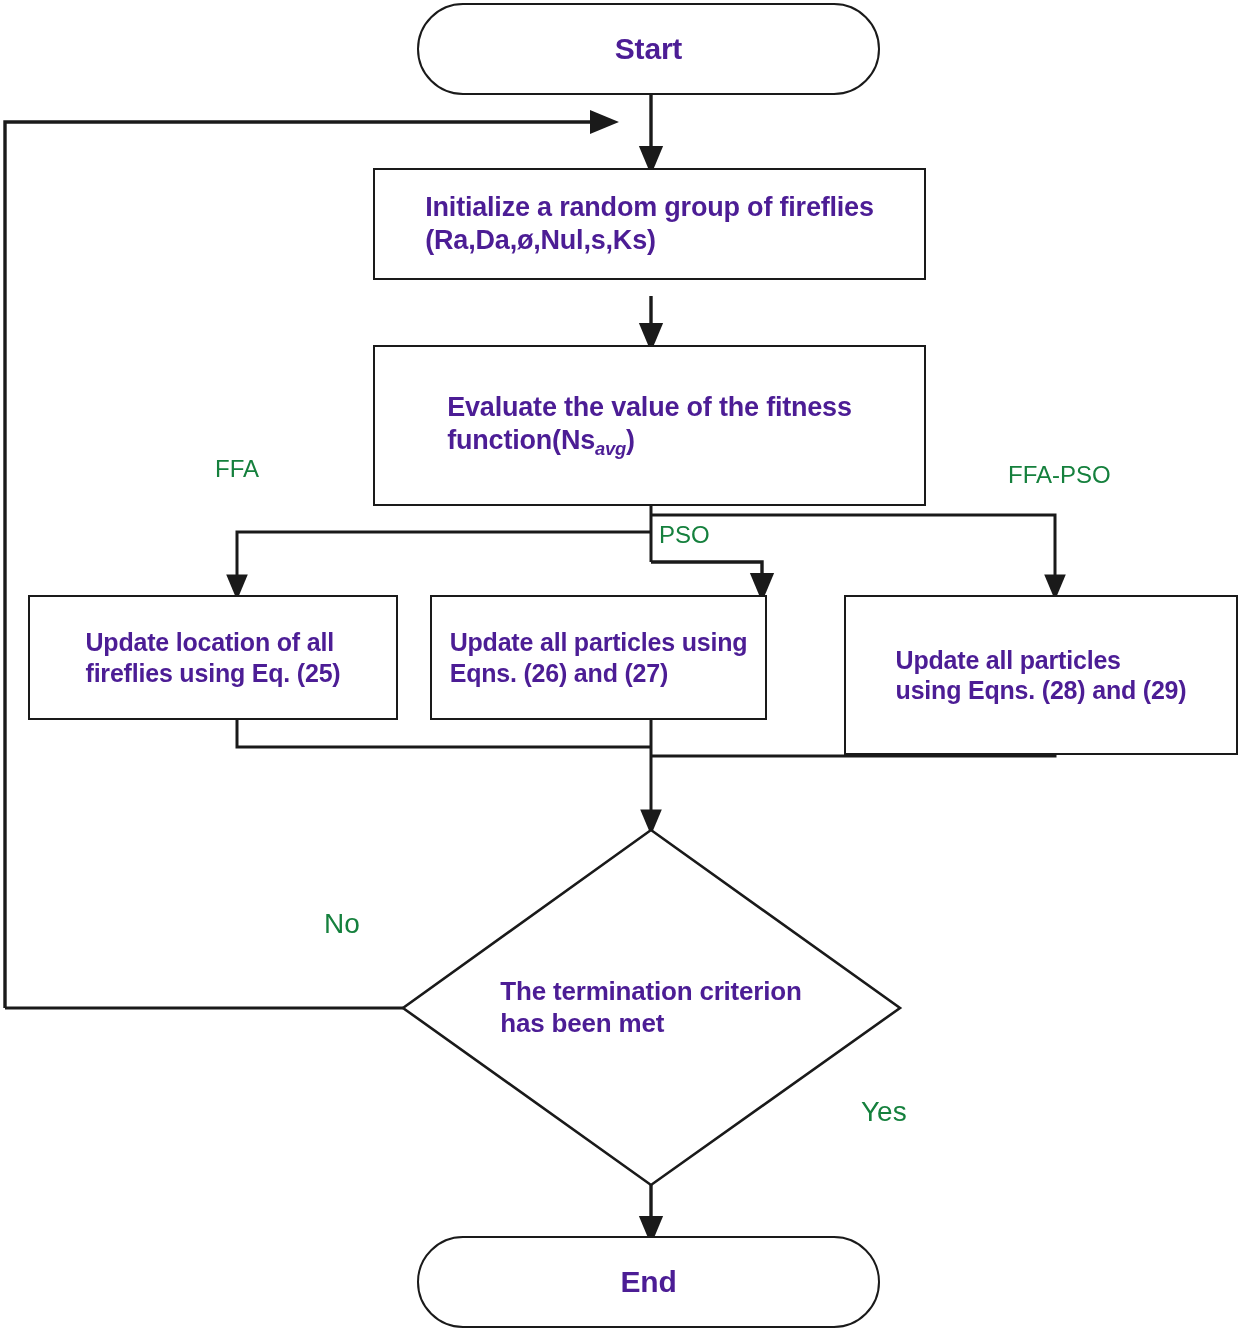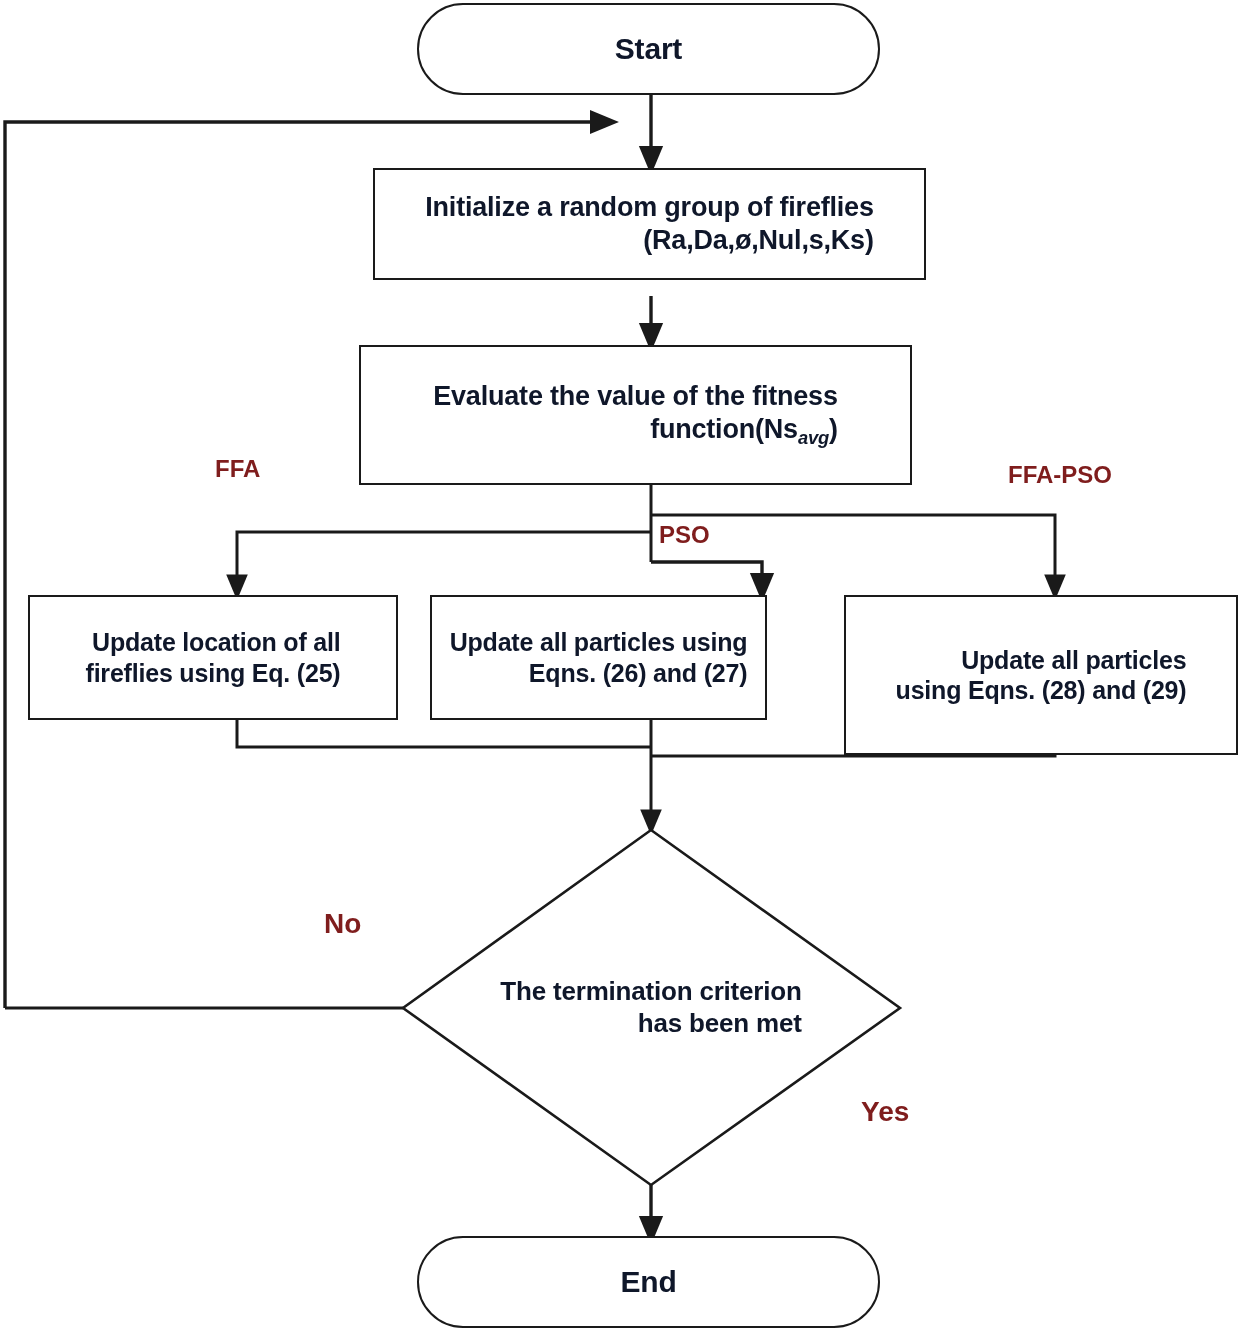--- a/index.html
+++ b/index.html
@@ -1,26 +1,26 @@
 <!DOCTYPE html>
 <html><head>
 <meta charset="utf-8">
 <style>
   html,body{margin:0;padding:0;background:#ffffff;}
   body{font-family:"Liberation Sans",sans-serif;}
   #canvas{position:relative;width:1252px;height:1333px;background:#ffffff;overflow:hidden;}
   svg#wires{position:absolute;left:0;top:0;width:1252px;height:1333px;}
 
   .node{position:absolute;box-sizing:border-box;display:flex;align-items:center;
-        justify-content:center;text-align:right;color:#0f172a;background:#ffffff;}
+        justify-content:center;text-align:left;color:#4c1d95;background:#ffffff;}
   .proc{border:2.5px solid #1a1a1a;}
   .term{border:2.5px solid #1a1a1a;border-radius:500px;}
   .node .txt{font-weight:bold;line-height:1.22;letter-spacing:-0.2px;}
 
-  .lbl{position:absolute;font-weight:bold;color:#7f1d1d;white-space:nowrap;}
+  .lbl{position:absolute;font-weight:normal;color:#15803d;white-space:nowrap;}
 
   .it{}
   .sub{font-size:0.68em;vertical-align:sub;font-style:italic;}
 </style>
 </head>
 <body>
 
 <div id="canvas">
 
   <svg id="wires" viewBox="0 0 1252 1333" xmlns="http://www.w3.org/2000/svg">
@@ -63,21 +63,21 @@
 
   <div class="node proc" style="left:373px;top:168px;width:553px;height:112px;">
     <span class="txt" style="font-size:27px;">
       <span>Initialize a random group of fireflies</span><br>
       <span>
         <span>(</span><span class="it">Ra</span><span>,</span><span class="it">Da</span><span>,ø,</span><span class="it">Nul</span><span>,s,</span><span class="it">Ks</span><span>)</span>
       </span>
     </span>
   </div>
 
-  <div class="node proc" style="left:359px;top:345px;width:553px;height:140px;">
+  <div class="node proc" style="left:373px;top:345px;width:553px;height:161px;">
     <span class="txt" style="font-size:27px;">
       <span>Evaluate the value of the  fitness</span><br>
       <span>
         <span>function(</span><span class="it">Ns</span><span class="sub">avg</span><span>)</span>
       </span>
     </span>
   </div>
 
   <div class="node proc" style="left:28px;top:595px;width:370px;height:125px;">
     <span class="txt" style="font-size:25px;">

